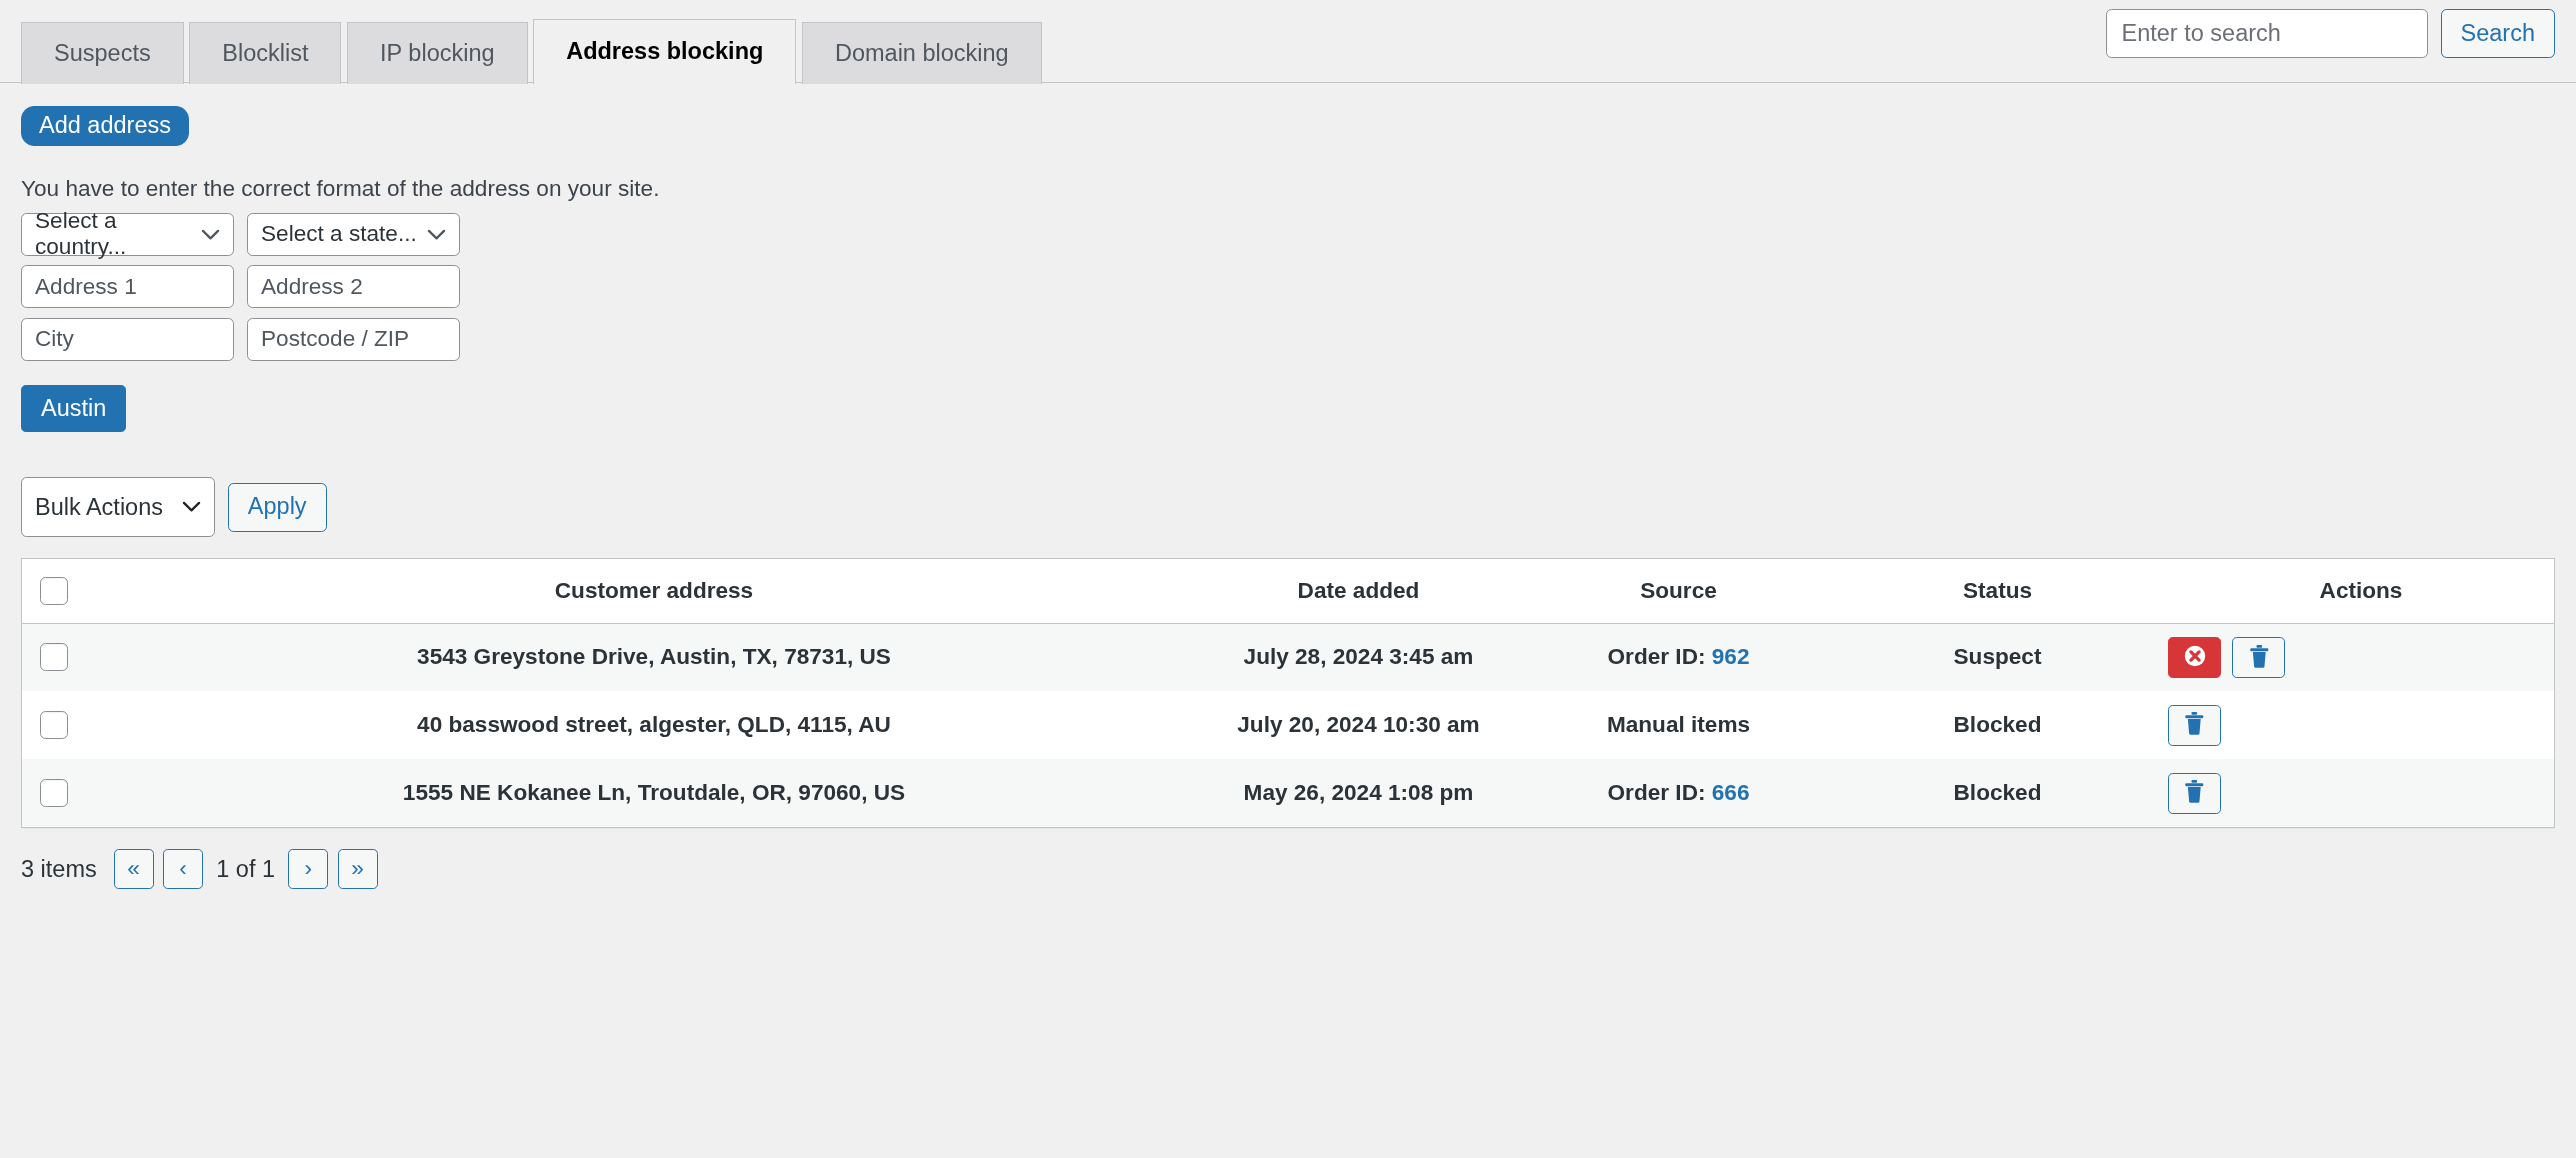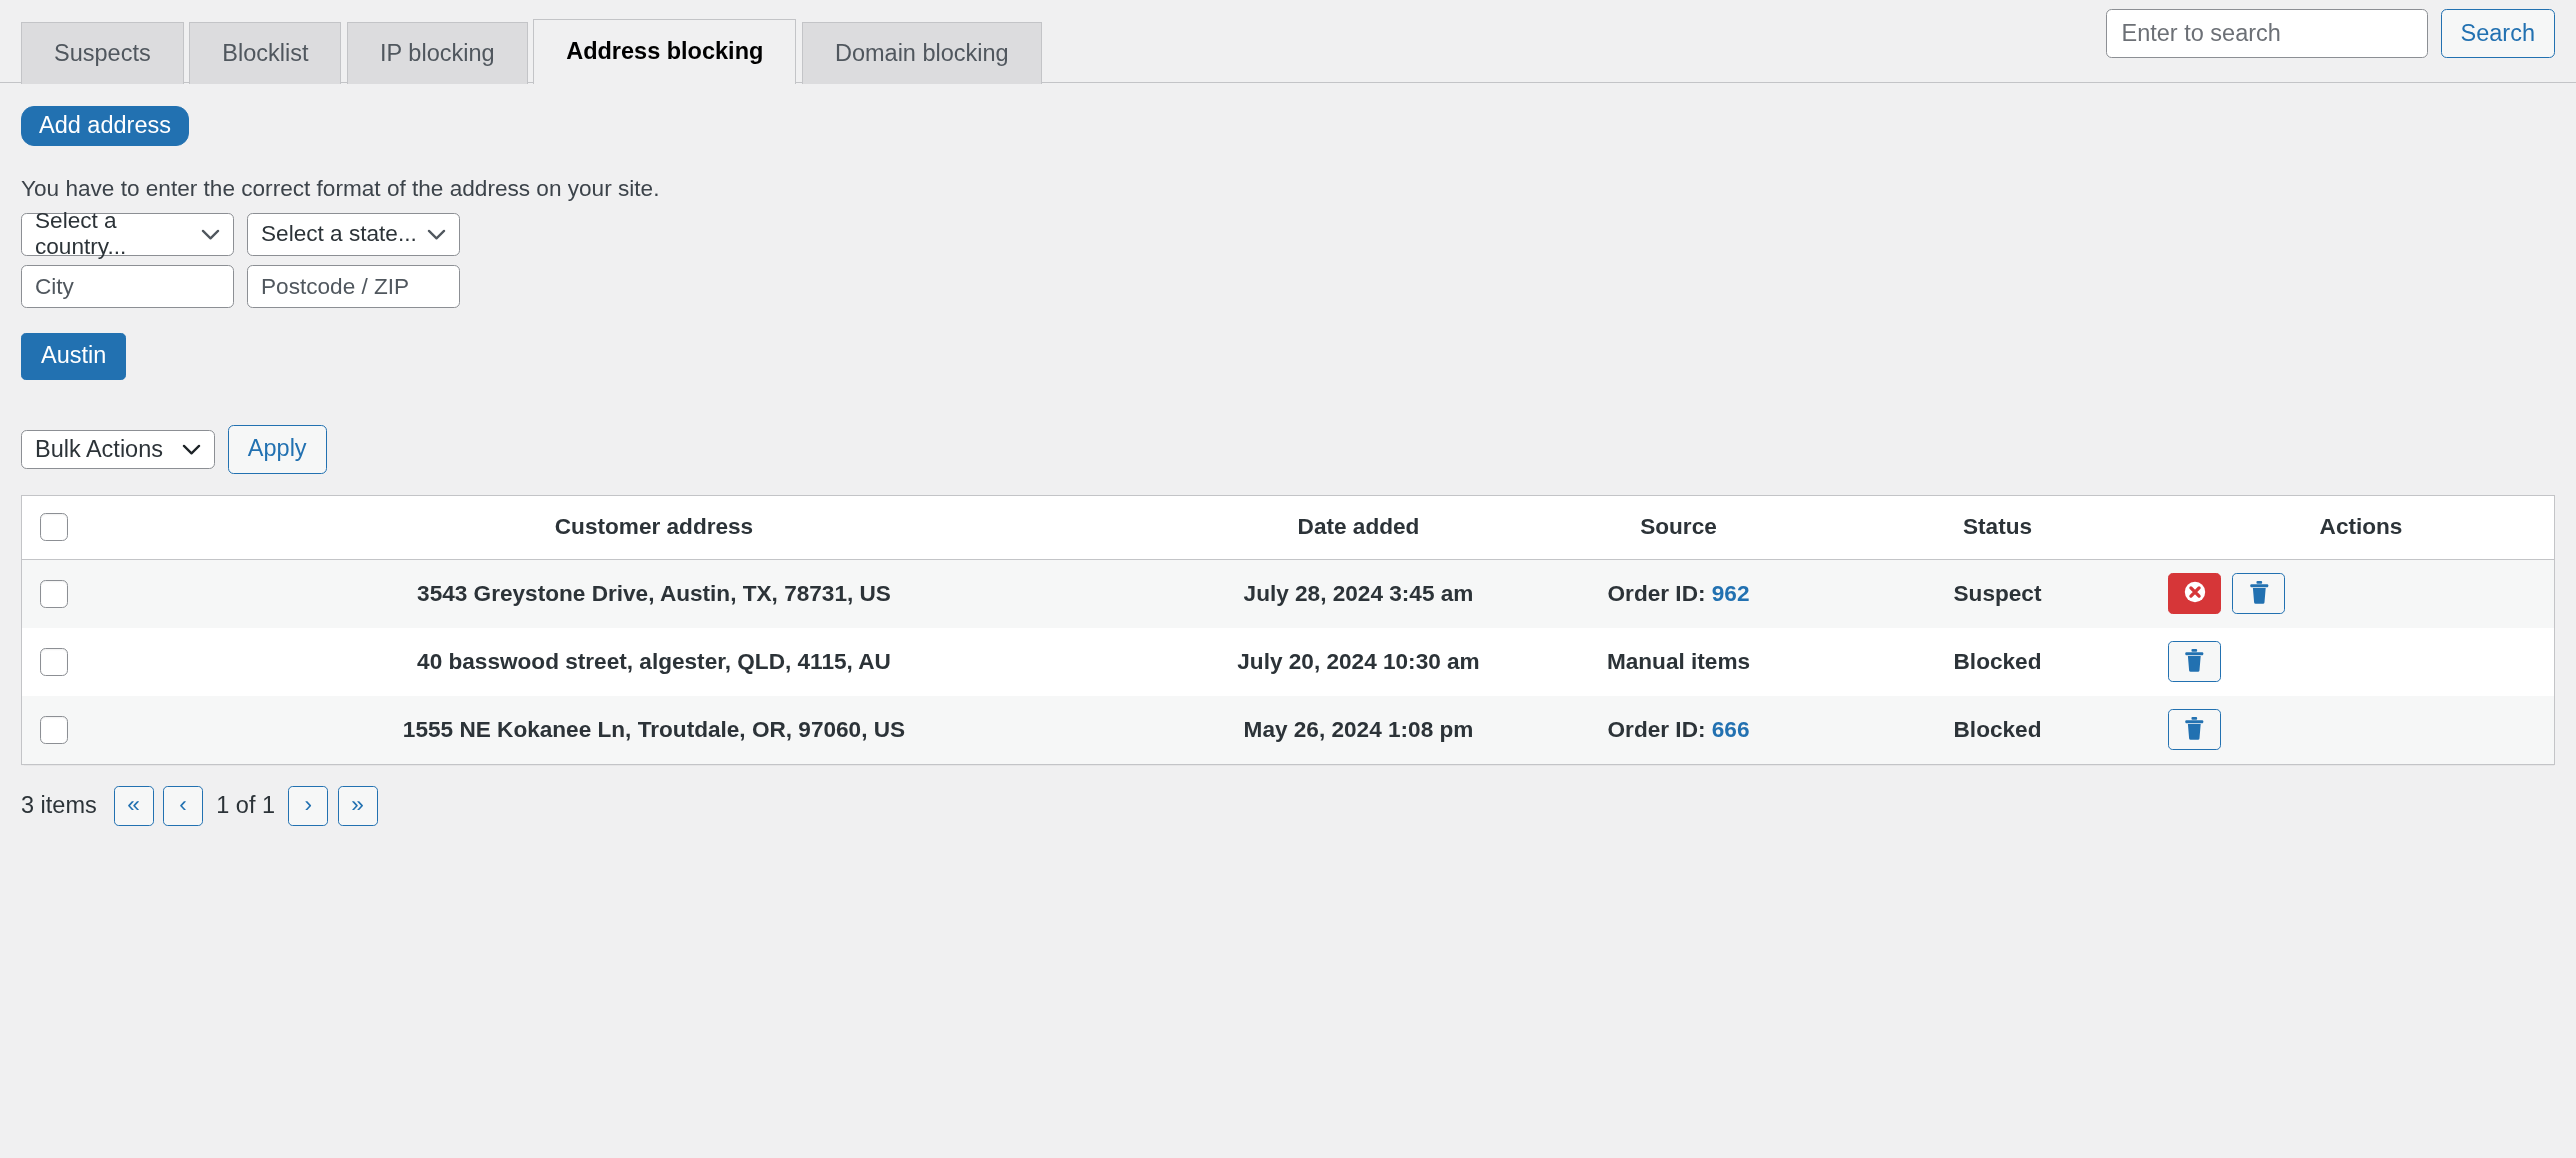--- a/index.html
+++ b/index.html
@@ -179,21 +179,21 @@
   }
 
   
   .bulkbar {
     margin-top: 45px;
     display: flex;
     align-items: center;
     gap: 13px;
   }
   .bulk-select {
-    height: 39px;
+    height: 60px;
     min-width: 141px;
     border: 0.9px solid #8c8f94;
     border-radius: 5.6px;
     background: #fff;
     padding: 0 13px;
     font-size: 23.5px;
     color: #2c3338;
     display: flex;
     align-items: center;
     gap: 11.3px;
@@ -368,20 +368,28 @@
         </span>
       </div>
       <div class="field select placeholder">
         <span>Select a state...</span>
         <span class="chev">
           <svg width="19" height="11.3" viewBox="0 0 20 12">
               <path d="M2 2 L10 10 L18 2" fill="none" stroke="#50575e" stroke-width="2.4" stroke-linecap="round" stroke-linejoin="round"></path>
             </svg>
         </span>
       </div>
+    </div>
+    <div class="form-row">
+      <div class="field placeholder">
+          <span>Address 1</span>
+        </div>
+      <div class="field placeholder">
+          <span>Address 2</span>
+        </div>
     </div>
     <div class="form-row">
       <div class="field placeholder">
           <span>City</span>
         </div>
       <div class="field placeholder">
           <span>Postcode / ZIP</span>
         </div>
     </div>
   </div>

